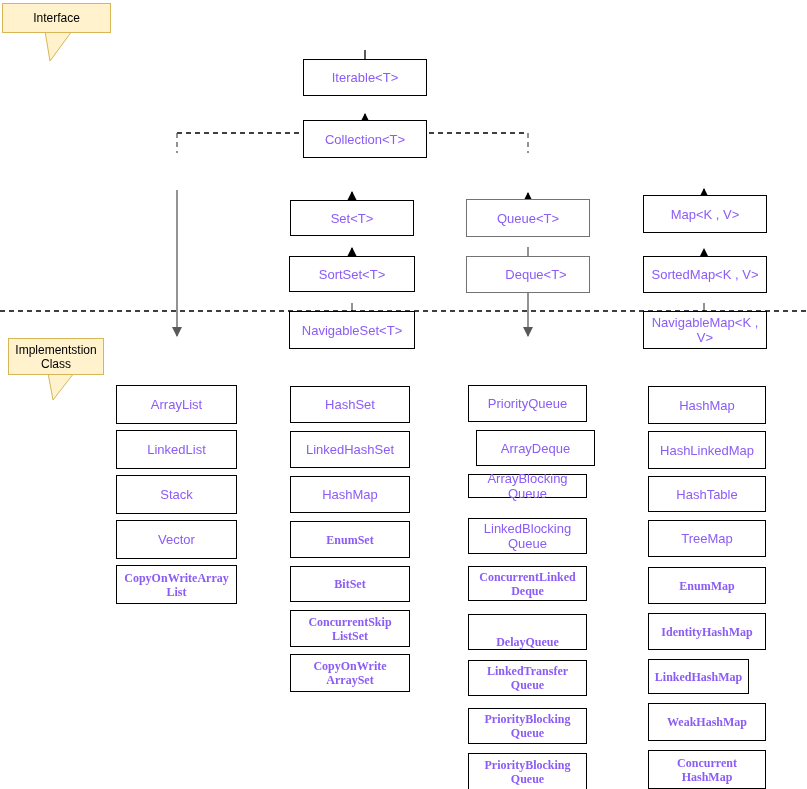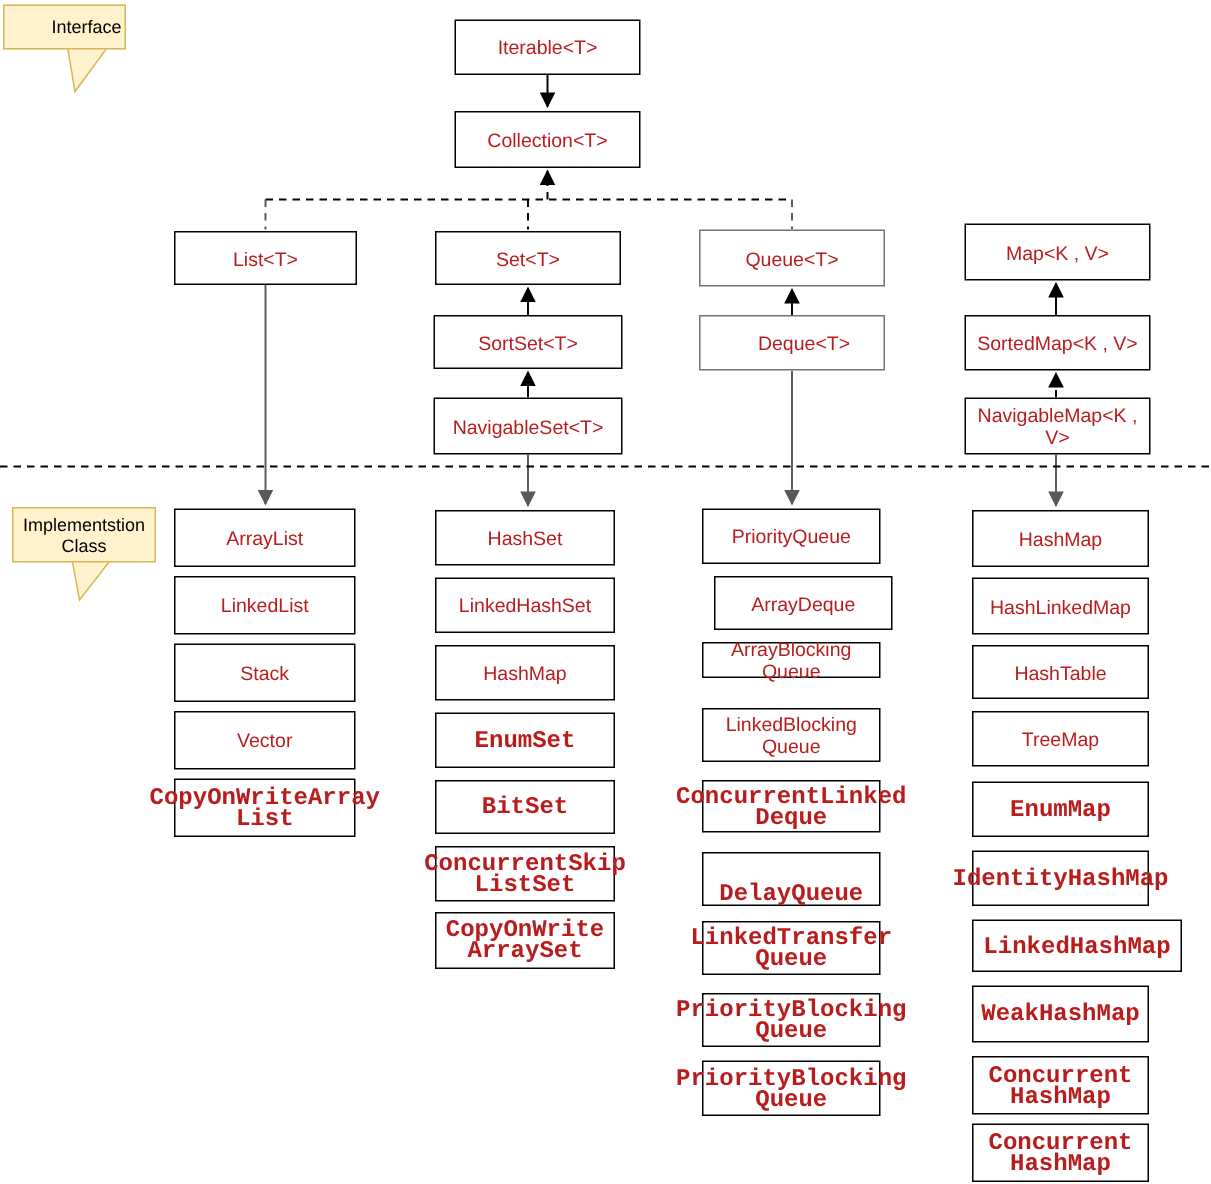--- a/index.html
+++ b/index.html
@@ -1,24 +1,24 @@
 <!DOCTYPE html>
 <html><head>
 <meta charset="utf-8">
 <style>
   html,body{margin:0;padding:0;background:#ffffff;}
   #stage{position:relative;width:807px;height:789px;background:#ffffff;overflow:hidden;
          font-family:"Liberation Sans",sans-serif;}
   #connector-layer{position:absolute;left:0;top:0;width:807px;height:789px;z-index:1;}
   .node{position:absolute;z-index:2;background:#ffffff;border:1px solid #000000;
         box-sizing:border-box;display:flex;align-items:center;justify-content:center;
-        text-align:center;color:#b91c1c;}
+        text-align:center;color:#8b5cf6;margin-top:46px;}
   .node.gray-border{border-color:#737373;}
   .font-sans{font-family:"Liberation Sans",sans-serif;font-size:13px;line-height:15px;}
-  .font-mono{font-family:Liberation Mono, monospace;font-size:16px;
+  .font-mono{font-family:Liberation Serif, serif;font-size:12px;
              font-weight:bold;line-height:14px;}
   .label{white-space:pre-line;}
   .callout{position:absolute;z-index:3;background:#fff2cc;border:1px solid #d6b656;
            box-sizing:border-box;display:flex;align-items:center;justify-content:center;
            text-align:center;font-size:12px;color:#000000;line-height:14px;padding:2px;}
 </style>
 </head>
 <body>
 
 <div id="stage">
@@ -43,34 +43,31 @@
       <line x1="352" y1="303" x2="352" y2="337" stroke="#595959" stroke-width="1.3" marker-end="url(#arrow-gray)"></line>
       <line x1="528" y1="210" x2="528" y2="193" stroke="#000000" stroke-width="1.3" marker-end="url(#arrow-black)"></line>
       <line x1="528" y1="247" x2="528" y2="336" stroke="#595959" stroke-width="1.3" marker-end="url(#arrow-gray)"></line>
       <line x1="704" y1="210" x2="704" y2="189" stroke="#000000" stroke-width="1.3" marker-end="url(#arrow-black)"></line>
       <line x1="704" y1="265" x2="704" y2="249" stroke="#000000" stroke-width="1.3" stroke-dasharray="5,4" marker-end="url(#arrow-black)"></line>
       <line x1="704" y1="303" x2="704" y2="337" stroke="#595959" stroke-width="1.3" marker-end="url(#arrow-gray)"></line>
       <line x1="0" y1="311" x2="807" y2="311" stroke="#000000" stroke-width="1.3" stroke-dasharray="5,4"></line>
       <polygon points="45,31 72,31 50,61" fill="#fff2cc" stroke="#d6b656"></polygon>
       <polygon points="48,373 74,373 53,400" fill="#fff2cc" stroke="#d6b656"></polygon>
     </svg>
-<div class="callout" style="left: 2px; top: 3px; width: 82px; height: 30px; justify-content: flex-end;">
+<div class="callout" style="left: 2px; top: 3px; width: 109px; height: 30px;">
       <span class="label">Interface</span>
     </div>
     <div class="callout" style="left: 8px; top: 338px; width: 96px; height: 37px;">
       <span class="label">Implementstion Class</span>
     </div>
     <div class="node font-sans" style="left: 303px; top: 13px; width: 124px; height: 37px;">
       <span class="label">Iterable&lt;T&gt;</span>
     </div>
     <div class="node font-sans" style="left: 303px; top: 74px; width: 124px; height: 38px;">
       <span class="label">Collection&lt;T&gt;</span>
-    </div>
-    <div class="node font-sans" style="left: 116px; top: 154px; width: 122px; height: 36px;">
-      <span class="label">List&lt;T&gt;</span>
     </div>
     <div class="node font-sans" style="left: 290px; top: 154px; width: 124px; height: 36px;">
       <span class="label">Set&lt;T&gt;</span>
     </div>
     <div class="node font-sans gray-border" style="left: 466px; top: 153px; width: 124px; height: 38px;">
       <span class="label">Queue&lt;T&gt;</span>
     </div>
     <div class="node font-sans" style="left: 643px; top: 149px; width: 124px; height: 38px;">
       <span class="label">Map&lt;K , V&gt;</span>
     </div>
@@ -172,21 +169,21 @@
     </div>
     <div class="node font-sans" style="left: 648px; top: 474px; width: 118px; height: 37px;">
       <span class="label">TreeMap</span>
     </div>
     <div class="node font-mono" style="left: 648px; top: 521px; width: 118px; height: 37px;">
       <span class="label">EnumMap</span>
     </div>
     <div class="node font-mono" style="left: 648px; top: 567px; width: 118px; height: 37px;">
       <span class="label">IdentityHashMap</span>
     </div>
-    <div class="node font-mono" style="left: 648px; top: 613px; width: 140px; height: 35px;">
+    <div class="node font-mono" style="left: 648px; top: 613px; width: 101px; height: 35px;">
       <span class="label">LinkedHashMap</span>
     </div>
     <div class="node font-mono" style="left: 648px; top: 657px; width: 118px; height: 38px;">
       <span class="label">WeakHashMap</span>
     </div>
     <div class="node font-mono" style="left: 648px; top: 704px; width: 118px; height: 39px;">
       <span class="label">Concurrent
 HashMap</span>
     </div>
     <div class="node font-mono" style="left: 648px; top: 749px; width: 118px; height: 39px;">

